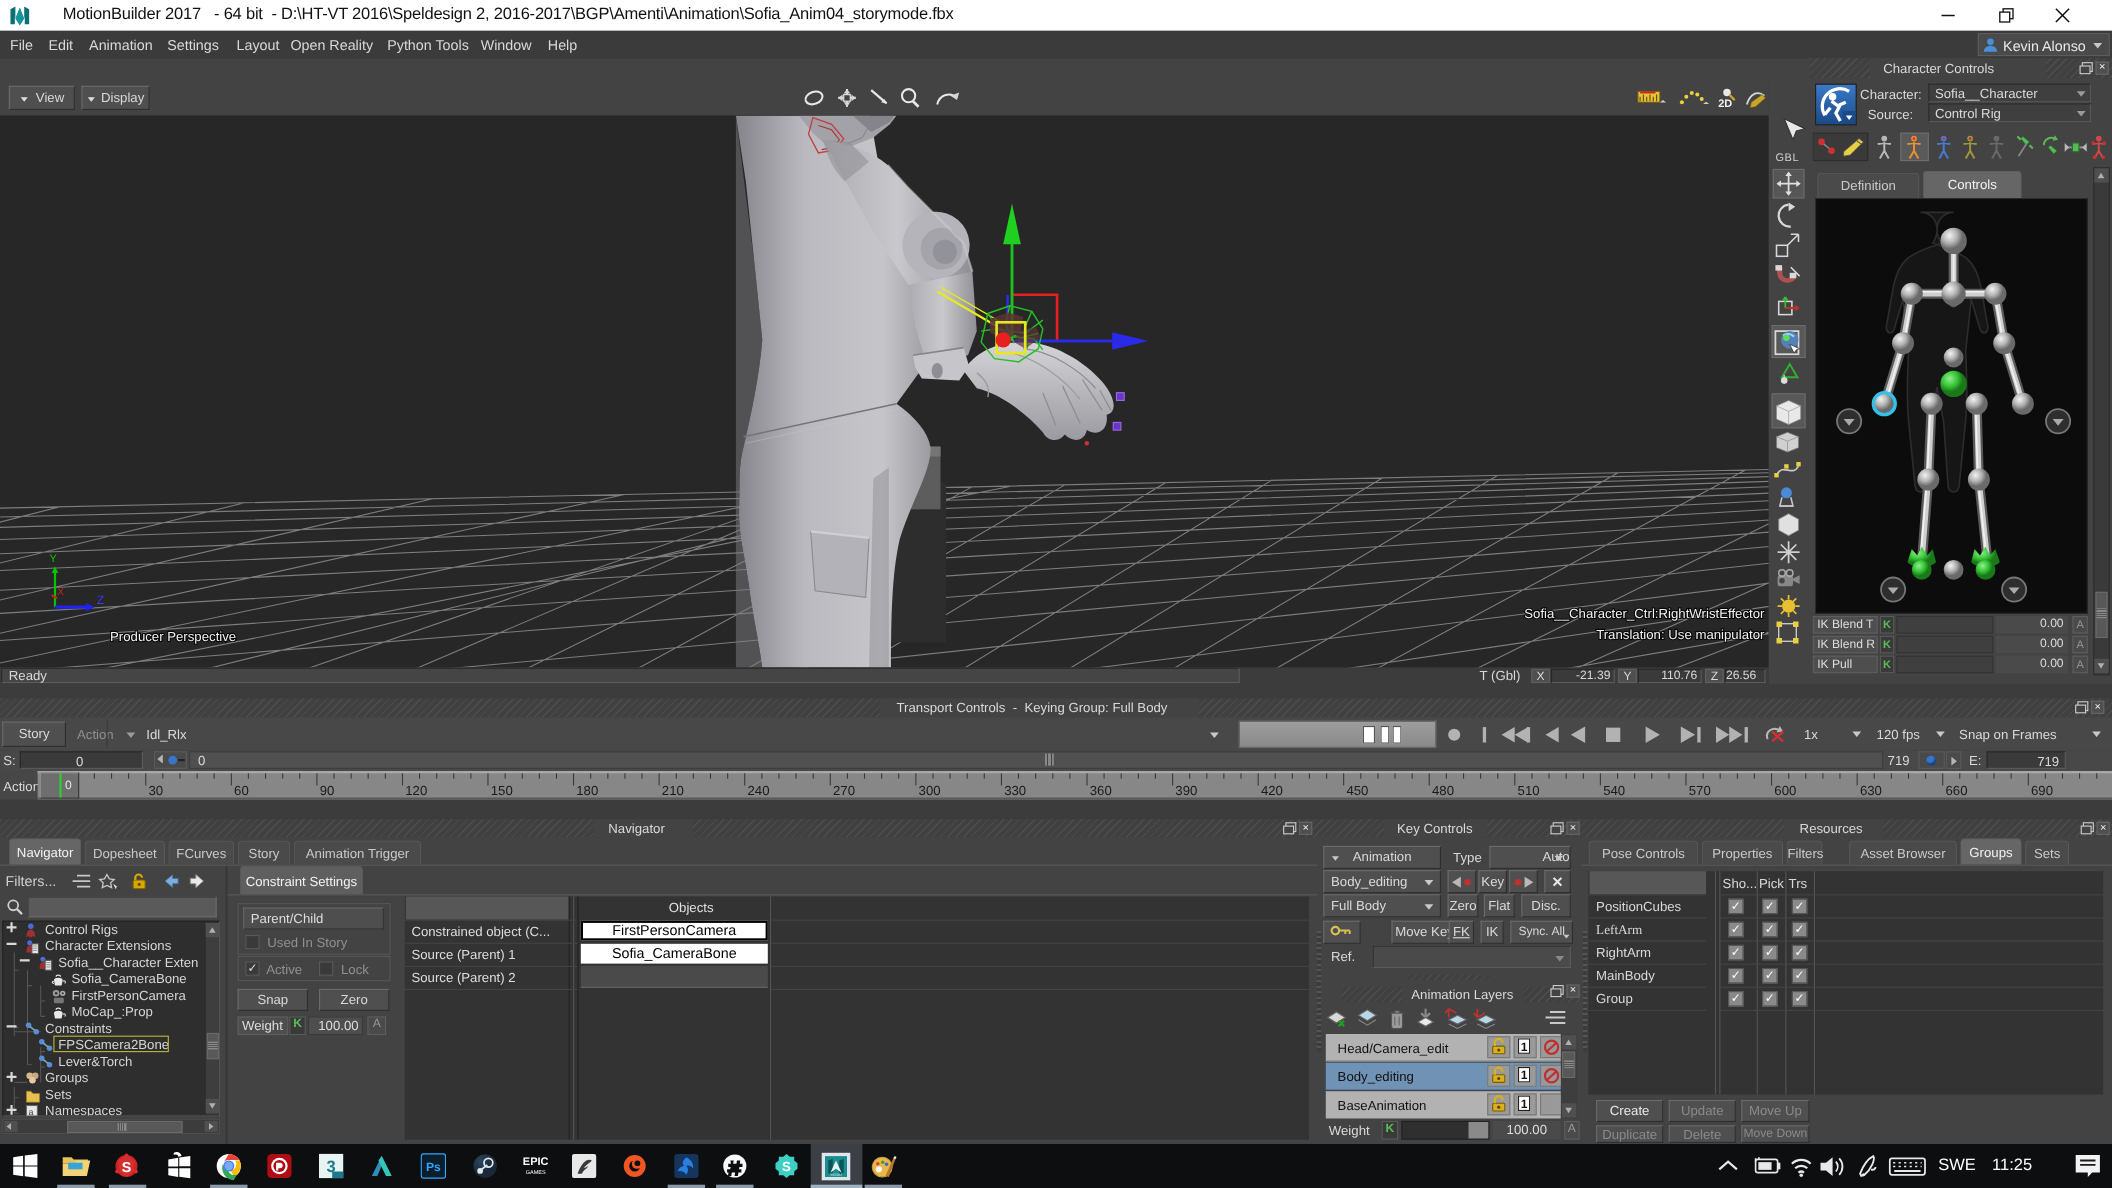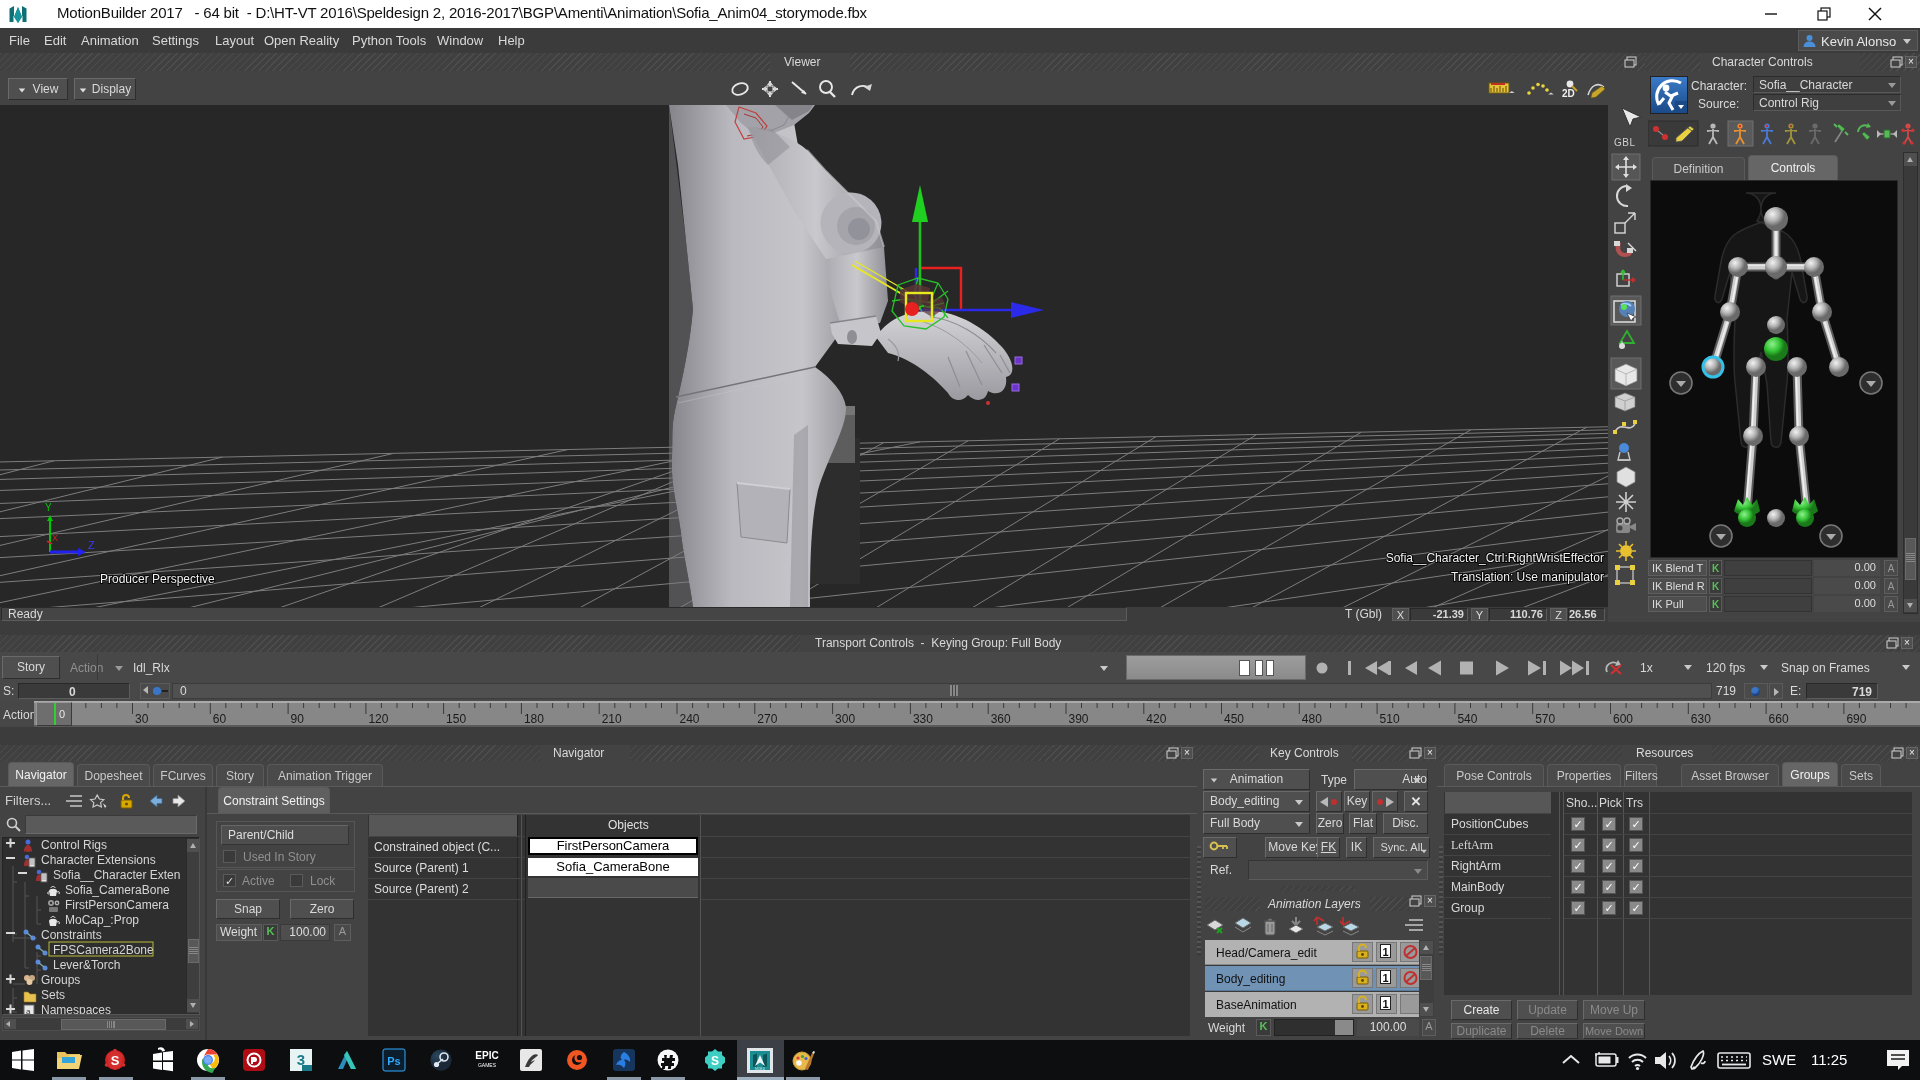--- a/index.html
+++ b/index.html
@@ -1,19 +1,19 @@
 <!DOCTYPE html>
 <html><head><meta charset="utf-8"><style>
 *{margin:0;padding:0;box-sizing:border-box;font-family:"Liberation Sans",sans-serif;}
 html,body{width:1920px;height:1080px;overflow:hidden;background:#434343;}
 .abs{position:absolute;}
 #page{position:relative;width:1920px;height:1080px;}
 .tex{background-image:repeating-linear-gradient(135deg,#4d4d4d 0 1px,#404040 1px 5px);}
 .btn{background:#4f4f4f;border:1px solid;border-color:#6a6a6a #2e2e2e #2e2e2e #6a6a6a;color:#d9d9d9;text-align:center;}
-.sunk{background:#3a3a3a;border:1px solid;border-color:#282828 #5c5c5c #5c5c5c #282828;color:#d9d9d9;font-weight:bold;}
+.sunk{background:#3a3a3a;border:1px solid;border-color:#282828 #5c5c5c #5c5c5c #282828;color:#d9d9d9;}
 .txt{color:#d9d9d9;font-size:12px;white-space:nowrap;}
 .dim{color:#909090;}
 .tab{background:#4a4a4a;border:1px solid #5a5a5a;border-bottom:none;border-radius:4px 4px 0 0;color:#c9c9c9;text-align:center;font-size:12px;}
 .tabon{background:#666;color:#f2f2f2;}
 .arw{display:inline-block;width:0;height:0;border-left:4px solid transparent;border-right:4px solid transparent;border-top:5px solid #c9c9c9;}
 .ck{background:#8a8a8a;border:1px solid #555;color:#fff;font-size:11px;text-align:center;line-height:12px;}
 </style></head><body>
 <div id="page">
 
 <div class="abs" style="left:0;top:0;width:1920px;height:28px;background:#fff;">
@@ -45,28 +45,20 @@
   <div class="abs" style="left:1798px;top:2px;width:120px;height:21px;background:#4a4a4a;border:1px solid #5c5c5c;">
     <svg class="abs" style="left:3px;top:2px;" width="15" height="15" viewBox="0 0 15 15">
           <circle cx="7.5" cy="5" r="3" fill="#4a90d9"></circle>
           <path d="M1.5 14c0-3.5 2.7-5.5 6-5.5s6 2 6 5.5z" fill="#4a90d9"></path>
         </svg>
     <div class="abs txt" style="left:22px;top:3px;font-size:13px;color:#e8e8e8;">Kevin Alonso</div>
     <span class="arw abs" style="left:104px;top:8px;"></span>
   </div>
 </div>
 
-<div class="abs tex" style="left:0;top:53px;width:1645px;height:18px;">
-  <div class="abs" style="left:770px;top:0px;width:80px;height:18px;background:#434343;"></div>
-  <div class="abs txt" style="left:784px;top:2px;">Viewer</div>
-  <svg class="abs" style="left:1624px;top:3px;" width="13" height="12">
-        <rect x="3" y="1" width="9" height="8" fill="none" stroke="#cfcfcf"></rect>
-        <rect x="1" y="4" width="9" height="7" fill="#434343" stroke="#cfcfcf"></rect>
-      </svg>
-</div>
 
 <div class="abs" style="left:0;top:71px;width:1608px;height:34px;background:#434343;">
   <div class="btn abs" style="left:8px;top:7px;width:60px;height:22px;font-size:12px;line-height:20px;"><span class="arw" style="border-top-color:#e0e0e0;transform:scale(.8);margin-right:7px;"></span>View</div>
   <div class="btn abs" style="left:74px;top:7px;width:62px;height:22px;font-size:12px;line-height:20px;"><span class="arw" style="border-top-color:#e0e0e0;transform:scale(.8);margin-right:5px;"></span>Display</div>
 
   <svg class="abs" style="left:726px;top:6px;" width="160" height="24" viewBox="0 0 160 24">
     <g stroke="#e8e8e8" stroke-width="1.9" fill="none">
       <ellipse cx="14" cy="12" rx="8" ry="5.5" transform="rotate(-20 14 12)"></ellipse>
       <path d="M44 4v16M36 12h16"></path>
       <path d="M44 4l-3 4h6zM44 20l-3-4h6zM36 12l4-3v6zM52 12l-4-3v6z" fill="#d6d6d6" stroke="none"></path>
@@ -855,21 +847,21 @@
           </svg></div>
     <div class="btn abs" style="left:46px;top:76px;width:66px;height:21px;font-size:12px;line-height:19px;margin-left:22px;">Move Keys</div>
     <div class="btn abs" style="left:120px;top:76px;width:23px;height:21px;font-size:12px;line-height:19px;text-decoration:underline;">FK</div>
     <div class="btn abs" style="left:149px;top:76px;width:21px;height:21px;font-size:12px;line-height:19px;">IK</div>
     <div class="btn abs" style="left:176px;top:76px;width:57px;height:21px;font-size:11px;line-height:19px;">Sync. All<span class="arw" style="position:absolute;right:1px;bottom:3px;transform:scale(.7);"></span></div>
     <div class="abs txt" style="left:13px;top:102px;">Ref.</div>
     <div class="abs" style="left:51px;top:99px;width:180px;height:20px;background:#4a4a4a;border:1px solid;border-color:#353535 #5c5c5c #5c5c5c #353535;">
           <span class="arw" style="position:absolute;right:5px;top:8px;border-top-color:#8a8a8a;"></span>
         </div>
     <div class="abs tex" style="left:83px;top:125px;width:75px;height:5px;"></div>
-    <div class="abs tex" style="left:8px;top:136px;width:216px;height:14px;font-style:italic;">
+    <div class="abs tex" style="left:23px;top:136px;width:216px;height:14px;">
       <div class="abs" style="left:55px;top:0;width:110px;height:14px;background:#434343;"></div>
       <div class="abs txt" style="left:63px;top:0px;">Animation Layers</div>
     </div>
     <svg class="abs" style="left:212px;top:134px;" width="13" height="12">
           <rect x="3" y="1" width="9" height="8" fill="none" stroke="#cfcfcf"></rect>
           <rect x="1" y="4" width="9" height="7" fill="#434343" stroke="#cfcfcf"></rect>
         </svg>
     <div class="abs" style="left:227px;top:134px;width:12px;height:12px;background:#4f4f4f;border:1px solid #666;color:#eee;font-size:10px;line-height:10px;text-align:center;">×</div>
     <svg class="abs" style="left:8px;top:154px;" width="225" height="22" viewBox="0 0 225 22">
       <g>

